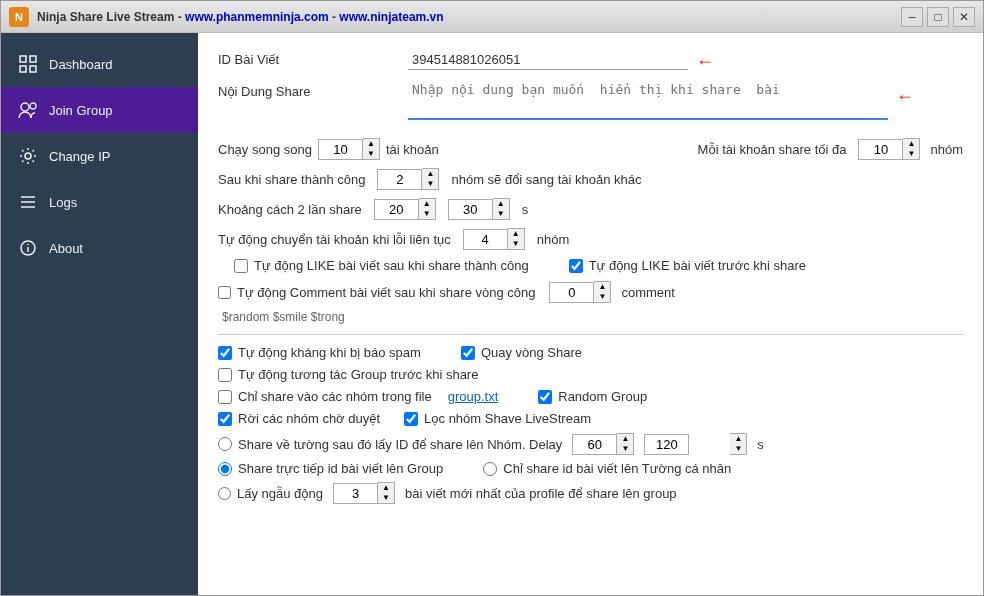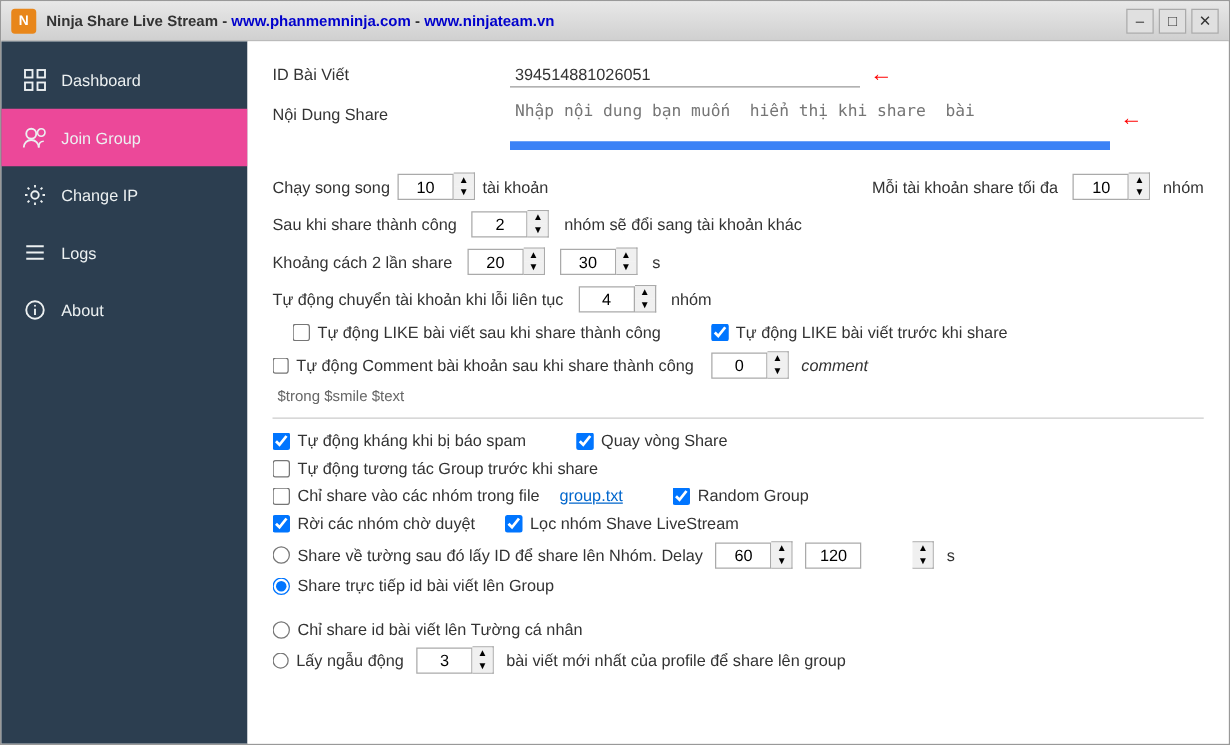--- a/index.html
+++ b/index.html
@@ -23,31 +23,31 @@
     .main-content { display: flex; flex: 1; overflow: hidden; }
 
     .sidebar {
       width: 197px; background: #2c3e50; flex-shrink: 0;
       display: flex; flex-direction: column; padding-top: 8px;
     }
     .sidebar-item {
       display: flex; align-items: center; padding: 12px 16px; cursor: pointer;
       color: #ecf0f1; font-size: 13px; gap: 10px;
     }
-    .sidebar-item.active { background: #ec4899; }
+    .sidebar-item.active { background: #4c1d95; }
     .sidebar-icon { width: 22px; height: 22px; display: flex; align-items: center; justify-content: center; flex-shrink: 0; }
     .sidebar-label { color: #ecf0f1; font-size: 13px; }
 
     .content-area { flex: 1; background: white; padding: 16px 20px; overflow-y: auto; }
 
     .form-row { display: flex; align-items: center; margin-bottom: 10px; }
     .form-label { width: 190px; color: #333; font-size: 13px; flex-shrink: 0; }
     .form-input { border: none; border-bottom: 1px solid #999; outline: none; font-size: 13px; padding: 2px 4px; color: #333; }
     .form-input-text { width: 280px; }
-    .form-textarea { width: 480px; border: none; border-bottom: 7px solid #3b82f6; outline: none; font-size: 13px; padding: 2px 4px; color: #999; resize: none; height: 40px; }
+    .form-textarea { width: 480px; border: none; border-bottom: 2px solid #3b82f6; outline: none; font-size: 13px; padding: 2px 4px; color: #999; resize: none; height: 40px; }
 
     .arrow-red { color: red; font-size: 18px; margin-left: 8px; }
 
     .settings-row { display: flex; align-items: center; margin-bottom: 8px; gap: 6px; }
     .settings-label { color: #333; font-size: 13px; }
     .spinbox { display: flex; align-items: center; }
     .spinbox input { width: 45px; border: 1px solid #aaa; padding: 2px 4px; font-size: 13px; text-align: center; }
     .spinbox-arrows { display: flex; flex-direction: column; border: 1px solid #aaa; border-left: none; }
     .spinbox-btn { width: 16px; height: 10px; background: #f0f0f0; border: none; cursor: pointer; display: flex; align-items: center; justify-content: center; font-size: 8px; line-height: 1; }
 
@@ -232,33 +232,33 @@
           <label class="checkbox-label" for="cb1">Tự động LIKE bài viết sau khi share thành công</label>
         </div>
         <div class="checkbox-group">
           <input type="checkbox" id="cb2" checked="" style="">
           <label class="checkbox-label" for="cb2">Tự động LIKE bài viết trước khi share</label>
         </div>
       </div>
 
       <div style="display:flex; align-items:center; gap:6px; margin-bottom:6px;">
         <input type="checkbox" id="cb3" style="">
-        <label class="checkbox-label" for="cb3">Tự động Comment bài khoản sau khi share thành công</label>
+        <label class="checkbox-label" for="cb3">Tự động Comment bài viết sau khi share vòng công</label>
         <div class="spinbox" style="margin-left:8px;">
           <input type="text" value="0" style="">
           <div class="spinbox-arrows">
             <button class="spinbox-btn">▲</button>
             <button class="spinbox-btn">▼</button>
           </div>
         </div>
-        <span class="settings-label" style="margin-left:4px;font-style:italic;">comment</span>
+        <span class="settings-label" style="margin-left:4px;">comment</span>
       </div>
 
       <div style="margin-bottom:4px; padding-left:4px;">
-        <span class="random-text">$trong $smile $text</span>
+        <span class="random-text">$random $smile $trong</span>
       </div>
       <hr class="divider">
 
       <div style="display:flex; gap:40px; margin-bottom:7px;">
         <div class="checkbox-group">
           <input type="checkbox" id="cb-spam" checked="" style="">
           <label class="checkbox-label" for="cb-spam">Tự động kháng khi bị báo spam</label>
         </div>
         <div class="checkbox-group">
           <input type="checkbox" id="cb-qv" checked="" style="">
@@ -312,21 +312,21 @@
             <input type="text" value="120" style="">
             <div class="spinbox-arrows">
               <button class="spinbox-btn">▲</button>
               <button class="spinbox-btn">▼</button>
             </div>
           </div>
           <span class="settings-label">s</span>
         </div>
       </div>
 
-      <div style="display:flex; gap:20px; margin-bottom:6px;flex-direction:column;">
+      <div style="display:flex; gap:40px; margin-bottom:6px;">
         <div class="radio-group">
           <input type="radio" name="share-mode" id="r2" checked="" style="">
           <label class="checkbox-label" for="r2">Share trực tiếp id bài viết lên Group</label>
         </div>
         <div class="radio-group">
           <input type="radio" name="share-mode" id="r3" style="">
           <label class="checkbox-label" for="r3">Chỉ share id bài viết lên Tường cá nhân</label>
         </div>
       </div>
 

